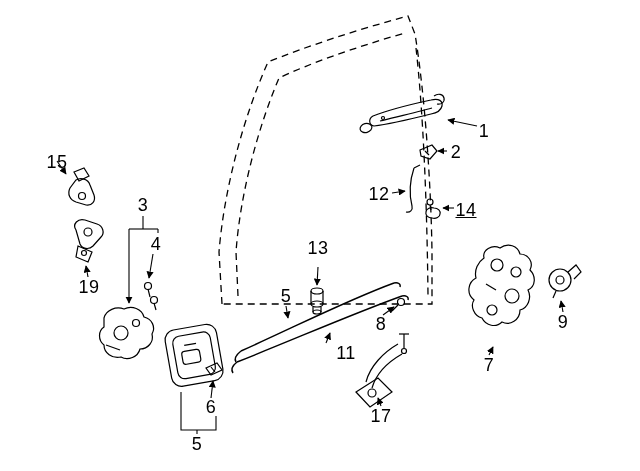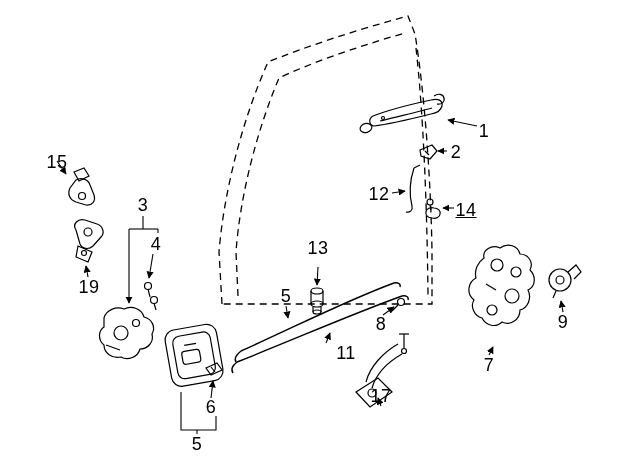--- a/index.html
+++ b/index.html
@@ -198,15 +198,15 @@
   <div class="callout" style="left:489px; top:365px;">7</div>
   <div class="callout" style="left:381px; top:324px;">8</div>
   <div class="callout" style="left:563px; top:322px;">9</div>
   <div class="callout" style="left:286px; top:296px;">5</div>
   <div class="callout" style="left:326px; top:353px;margin-left:20px;">11</div>
   <div class="callout" style="left:379px; top:194px;">12</div>
   <div class="callout" style="left:318px; top:248px;">13</div>
   <div class="callout" style="left:466px; top:210px;text-decoration:underline;">14</div>
   <div class="callout" style="left:57px;  top:162px;">15</div>
   <div class="callout" style="left:89px;  top:287px;">19</div>
-  <div class="callout" style="left:381px; top:396px;">17</div>
+  <div class="callout" style="left:381px; top:416px;">17</div>
 
 </div>
 
 </body></html>

